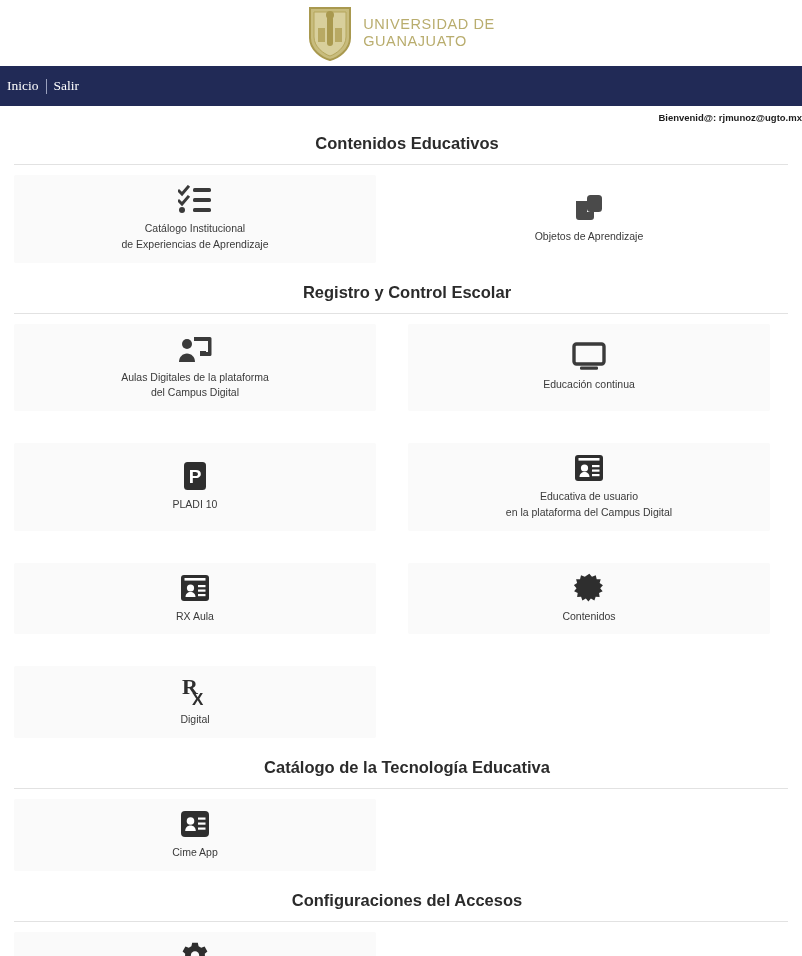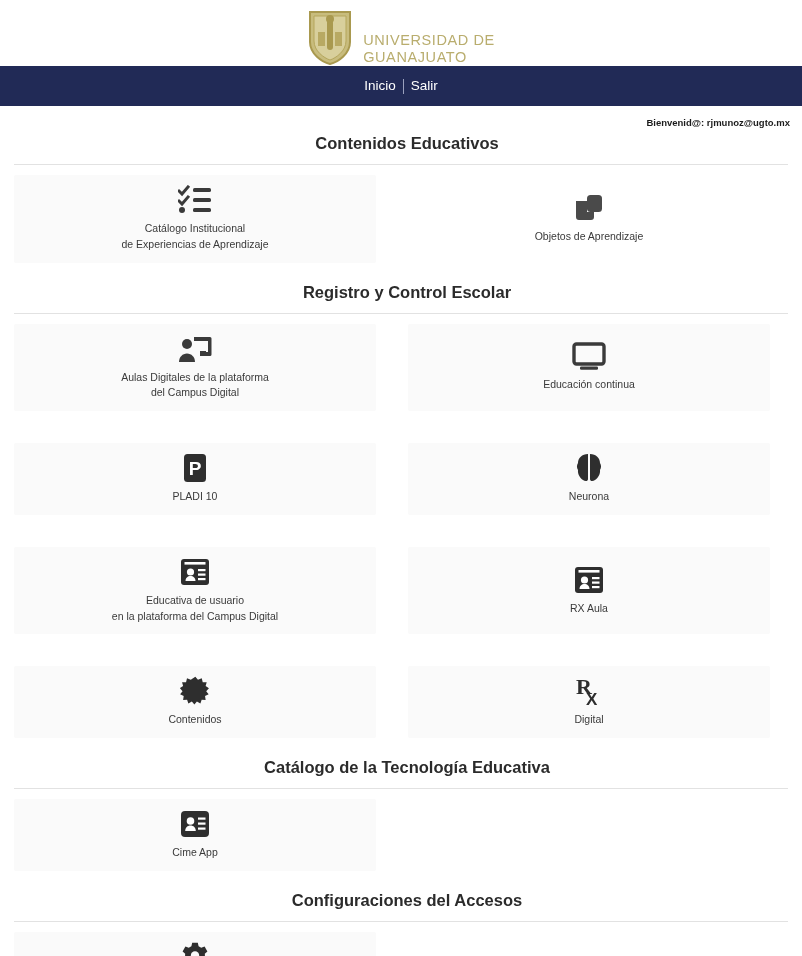--- a/index.html
+++ b/index.html
@@ -9,64 +9,64 @@
     background: #ffffff;
     font-family: "Liberation Sans", sans-serif;
     color: #333333;
     overflow: hidden;
   }
 
   
   .brand-header {
     height: 66px;
     display: flex;
-    align-items: flex-end;
+    align-items: center;
     justify-content: center;
     gap: 10px;
     background: #ffffff;
   }
   .brand-shield { width: 46px; height: 58px; display: block; }
   .brand-text {
     font-size: 14.5px;
     line-height: 1.18;
     letter-spacing: .6px;
     color: #b9ad6e;
     font-weight: 400;
   }
 
   
   .navbar {
     height: 40px;
     background: #212a56;
     display: flex;
     align-items: center;
-    justify-content: center;
+    font-family: Liberation Serif, serif;
   }
   .navlinks { display: flex; align-items: center; }
   .navlink {
     color: #ffffff;
     font-size: 13.5px;
     padding: 0 7px;
     text-decoration: none;
     cursor: pointer;
     line-height: 1;
   }
   .nav-sep {
     width: 1px;
     height: 15px;
     background: #9aa0bd;
   }
 
   
   .welcome-row {
     height: 22px;
     display: flex;
-    align-items: flex-end;
+    align-items: center;
     justify-content: flex-end;
-    padding-right: 12px;
+    padding-right: 0;
   }
   .welcome-text {
     font-size: 9.5px;
     font-weight: bold;
     color: #1b1b1b;
   }
 
   
   .section { width: 100%; }
   .section-title {
@@ -230,31 +230,20 @@
         <svg width="24" height="30" viewBox="0 0 24 30">
           <rect x="1" y="1" width="22" height="28" rx="3.5" fill="#2e2e2e"></rect>
           <text x="12" y="22" font-family="Liberation Sans, sans-serif" font-size="19" font-weight="bold" fill="#ffffff" text-anchor="middle">P</text>
         </svg>
       </span>
       <span class="card-label">
         <span>PLADI 10</span>
       </span>
     </div>
 
-    <div class="card">
-      <span class="card-icon">
-        <svg width="26" height="30" viewBox="0 0 26 30" fill="#2e2e2e">
-          <path d="M12 1 C6 1 2 5 2 10 C0.6 12 0.6 15 2 17 C1.5 21 4 25 7 27 C9 28.5 12 28.6 12 26 Z"></path>
-          <path d="M14 1 C20 1 24 5 24 10 C25.4 12 25.4 15 24 17 C24.5 21 22 25 19 27 C17 28.5 14 28.6 14 26 Z"></path>
-        </svg>
-      </span>
-      <span class="card-label">
-        <span>Neurona</span>
-      </span>
-    </div>
 
     <div class="card tall">
       <span class="card-icon">
         <svg width="30" height="28" viewBox="0 0 30 28">
           <rect x="1" y="1" width="28" height="26" rx="3" fill="#2e2e2e"></rect>
           <rect x="4.5" y="4" width="21" height="2.6" fill="#ffffff"></rect>
           <circle cx="10.5" cy="14" r="3.6" fill="#ffffff"></circle>
           <path d="M5.5 23 c0 -3 2.2 -5 5 -5 s5 2 5 5 Z" fill="#ffffff"></path>
           <rect x="18" y="11" width="7.5" height="2.2" fill="#ffffff"></rect>
           <rect x="18" y="15.5" width="7.5" height="2.2" fill="#ffffff"></rect>

